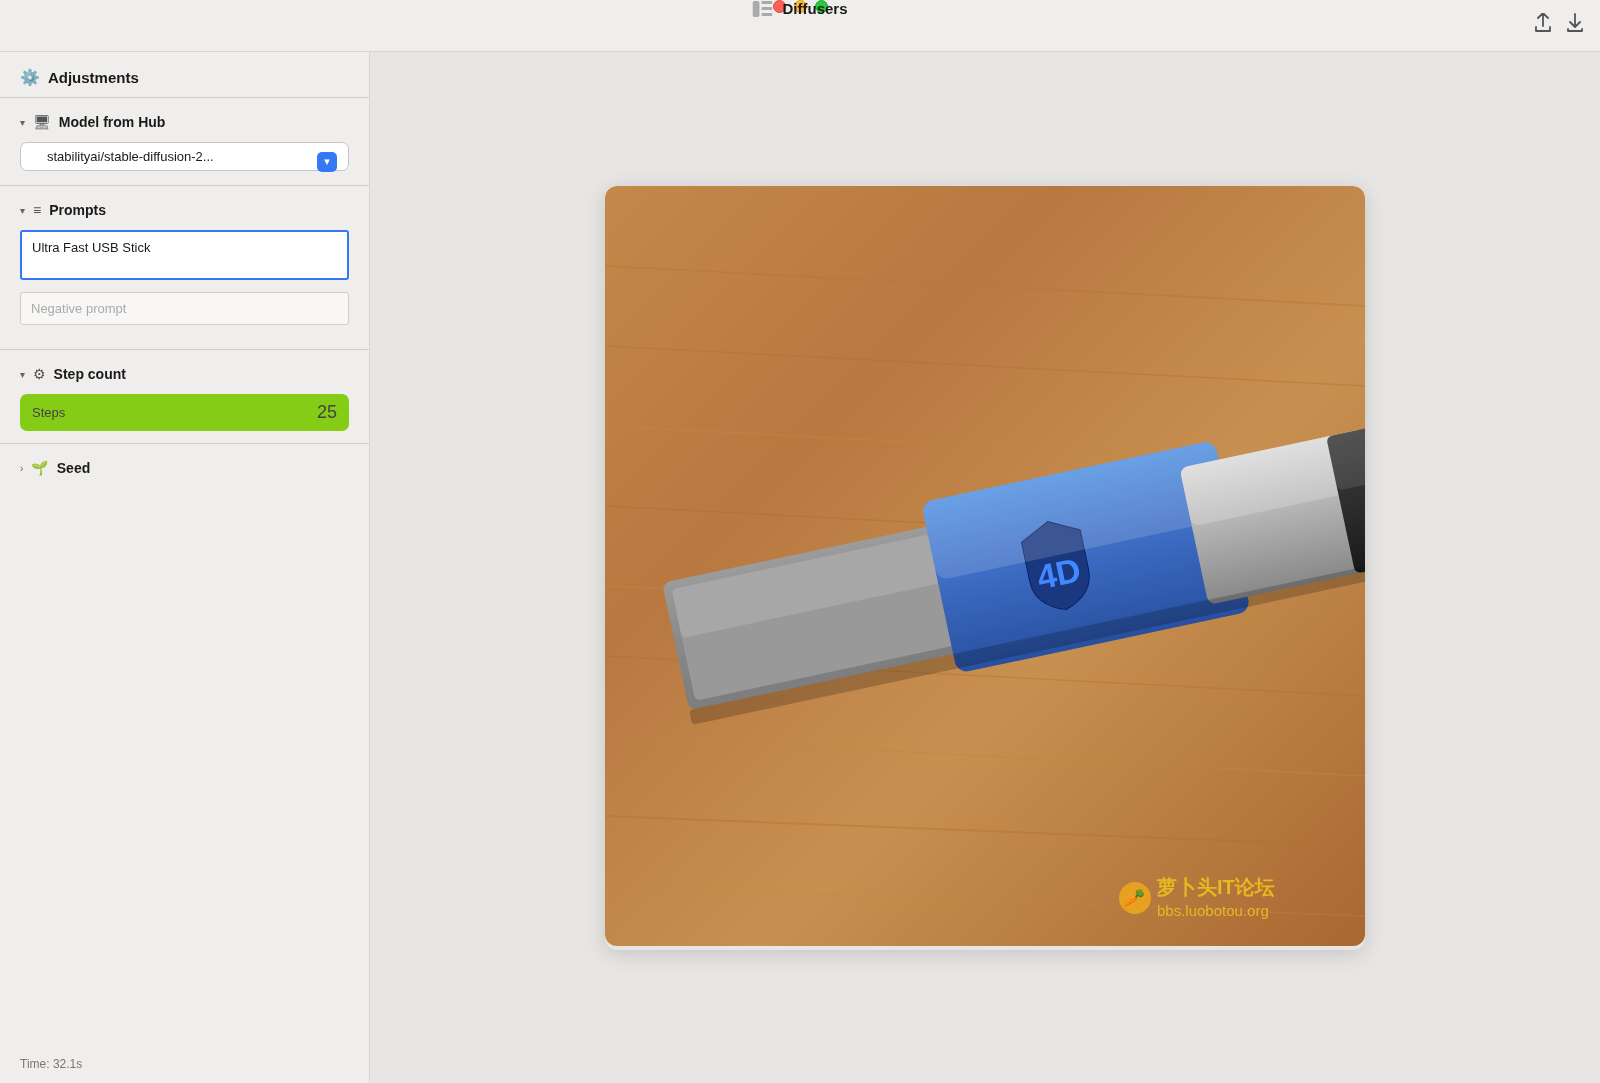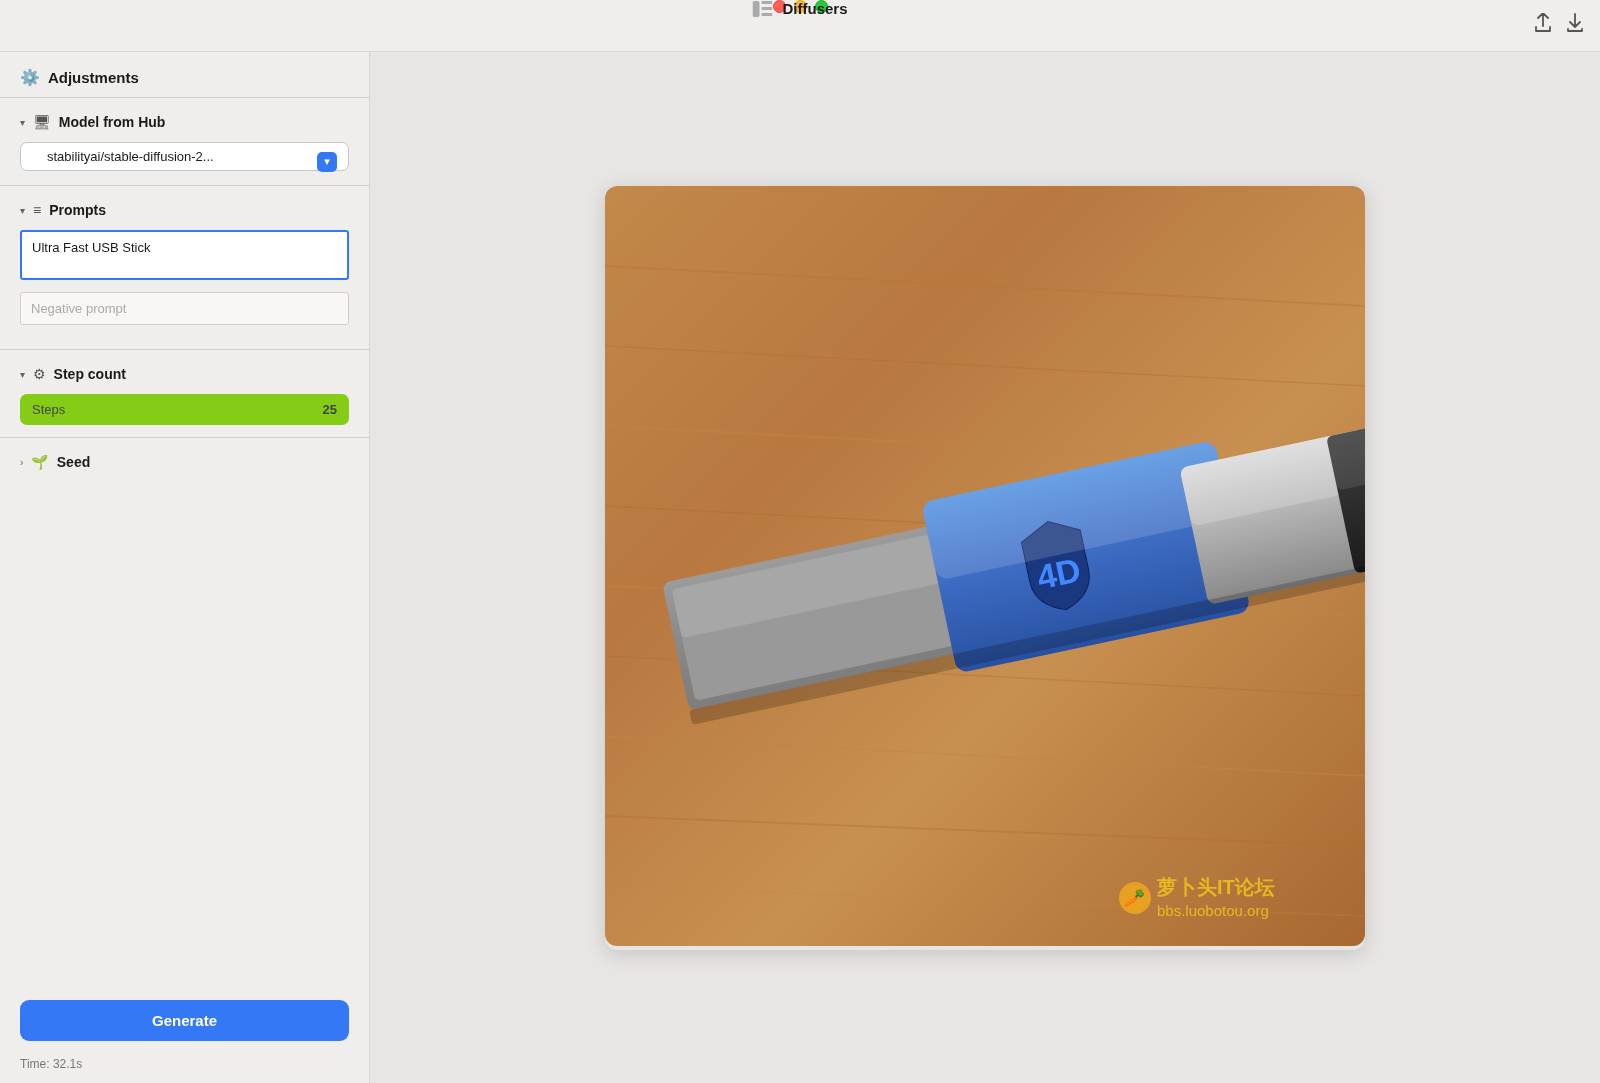--- a/index.html
+++ b/index.html
@@ -205,23 +205,23 @@
       justify-content: space-between;
       background: #84cc16;
       border-radius: 7px;
       padding: 8px 12px;
     }
     .steps-label {
       font-size: 13px;
       color: #444;
     }
     .steps-value {
-      font-size: 13px;
+      font-size: 18px;
       color: #444;
-      font-weight: 700;
+      font-weight: 400;
       margin-left: 33px;
     }
 
     
     .seed-header {
       display: flex;
       align-items: center;
       gap: 8px;
       padding: 8px 20px;
       cursor: pointer;
@@ -378,23 +378,20 @@
     <div class="sidebar-divider"></div>
 
     <div class="seed-header">
       <span class="expand-arrow">›</span>
       <span class="section-icon">🌱</span>
       <span class="section-label">Seed</span>
     </div>
 
     <div class="sidebar-spacer"></div>
 
-    <div class="generate-btn-wrapper">
-      <button class="generate-btn">Generate</button>
-    </div>
     <div class="time-label">Time: 32.1s</div>
   </div>
 
   <div class="content-area">
     <div class="generated-image-container">
       
       <svg class="usb-image" viewBox="0 0 760 760" xmlns="http://www.w3.org/2000/svg">
 
         <defs>
           <linearGradient id="woodGrad" x1="0" y1="0" x2="1" y2="1">

